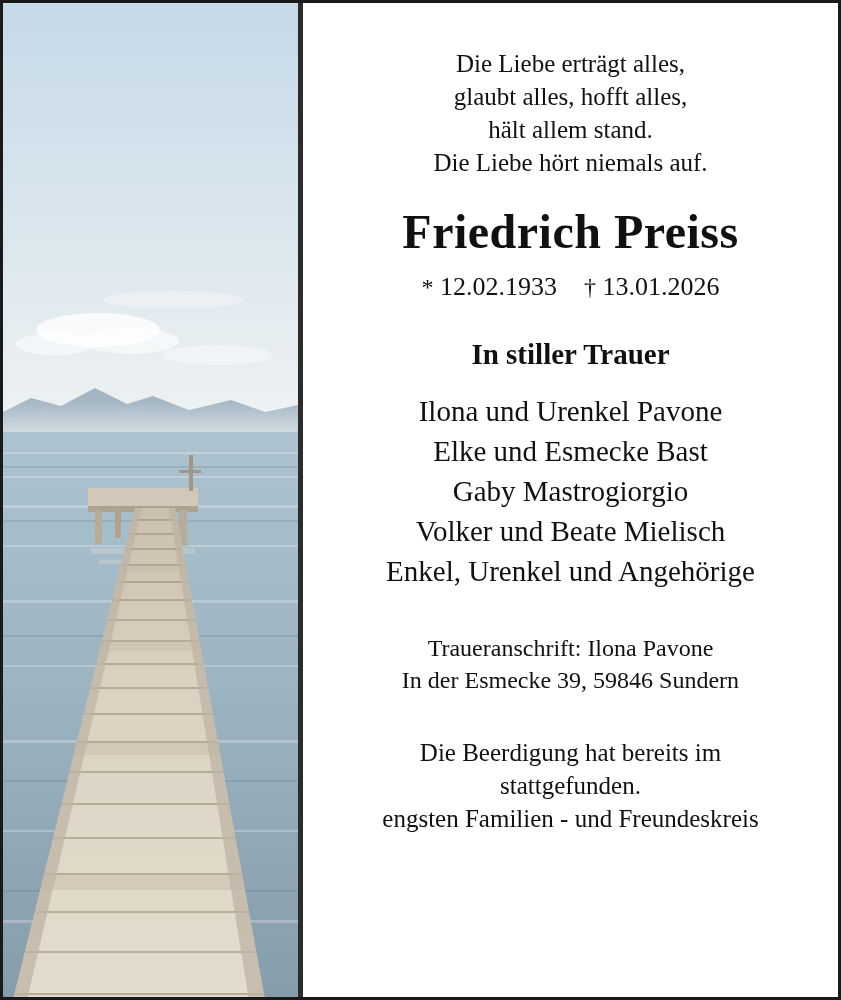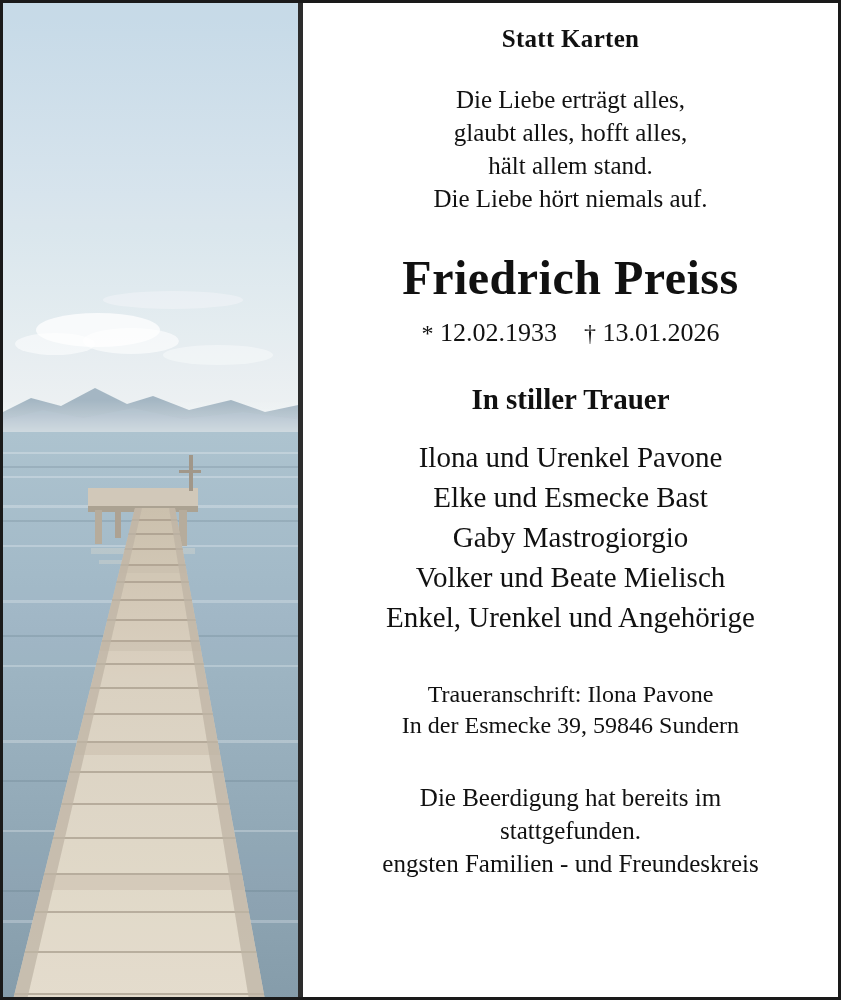--- a/index.html
+++ b/index.html
@@ -69,21 +69,21 @@
   }
 
   .verse {
     margin-top: 30px;
     font-size: 25px;
     line-height: 1.32;
   }
   .verse div { white-space: nowrap; }
 
   .deceased-name {
-    margin-top: 38px;
+    margin-top: 28px;
     font-size: 48px;
     font-weight: bold;
     letter-spacing: 0.5px;
     line-height: 1.05;
     white-space: nowrap;
   }
 
   .dates {
     margin-top: 14px;
     font-size: 26px;
@@ -237,21 +237,20 @@
       <polygon points="132,508 139,508 24,1000 10,1000" fill="#bbb0a0" opacity="0.75"></polygon>
       <polygon points="166,508 172,508 262,1000 246,1000" fill="#bbb0a0" opacity="0.75"></polygon>
 
       <rect x="0" y="0" width="300" height="1000" fill="#ffffff" opacity="0.05"></rect>
     </svg>
     <div class="photo-divider"></div>
   </div>
 
   <div class="text-panel">
 
-    <div class="statt-karten">Statt Karten</div>
 
     <div class="verse">
       <div>Die Liebe erträgt alles,</div>
       <div>glaubt alles, hofft alles,</div>
       <div>hält allem stand.</div>
       <div>Die Liebe hört niemals auf.</div>
     </div>
 
     <div class="deceased-name">Friedrich Preiss</div>
 

